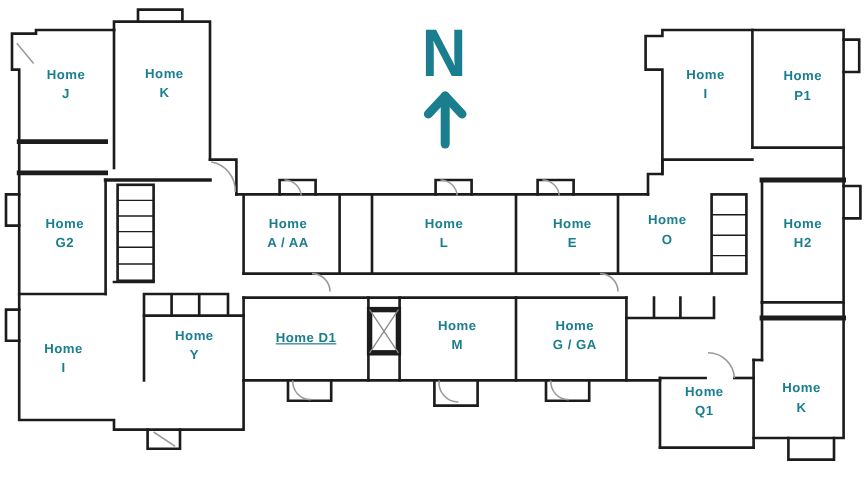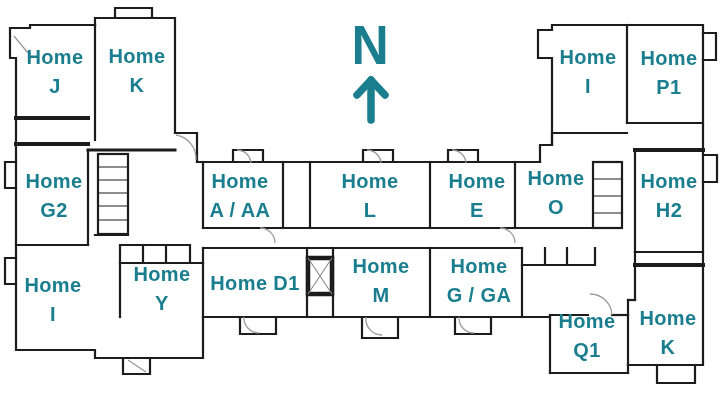--- a/index.html
+++ b/index.html
@@ -9,21 +9,21 @@
     background:var(--bg,#ffffff);
     font-family:"Liberation Sans", sans-serif;
     overflow:hidden;
   }
   #walls-svg{position:absolute;left:0;top:0;width:723px;height:400px;}
   .room-label{
     position:absolute;
     transform:translate(-50%,-50%);
     color:var(--teal,#1a7e8f);
     font-weight:bold;
-    font-size:20px;
+    font-size:11px;
     line-height:1.45;
     letter-spacing:.4px;
     text-align:center;
     white-space:nowrap;
   }
   #north-letter{
     position:absolute;
     left:370px;top:44px;
     transform:translate(-50%,-50%) scaleX(.92);
     color:var(--teal,#1a7e8f);
@@ -176,21 +176,21 @@
         <div>L</div>
       </div>
       <div class="room-label" style="left: 477px; top: 196px;">
         <div>Home</div>
         <div>E</div>
       </div>
       <div class="room-label" style="left: 556px; top: 193px;">
         <div>Home</div>
         <div>O</div>
       </div>
-      <div class="room-label" style="left: 255px; top: 283px;">
+      <div class="room-label" style="left: 255px; top: 283px; text-decoration: underline;">
         <div>Home D1</div>
       </div>
       <div class="room-label" style="left: 381px; top: 281px;">
         <div>Home</div>
         <div>M</div>
       </div>
       <div class="room-label" style="left: 479px; top: 281px;">
         <div>Home</div>
         <div>G / GA</div>
       </div>

